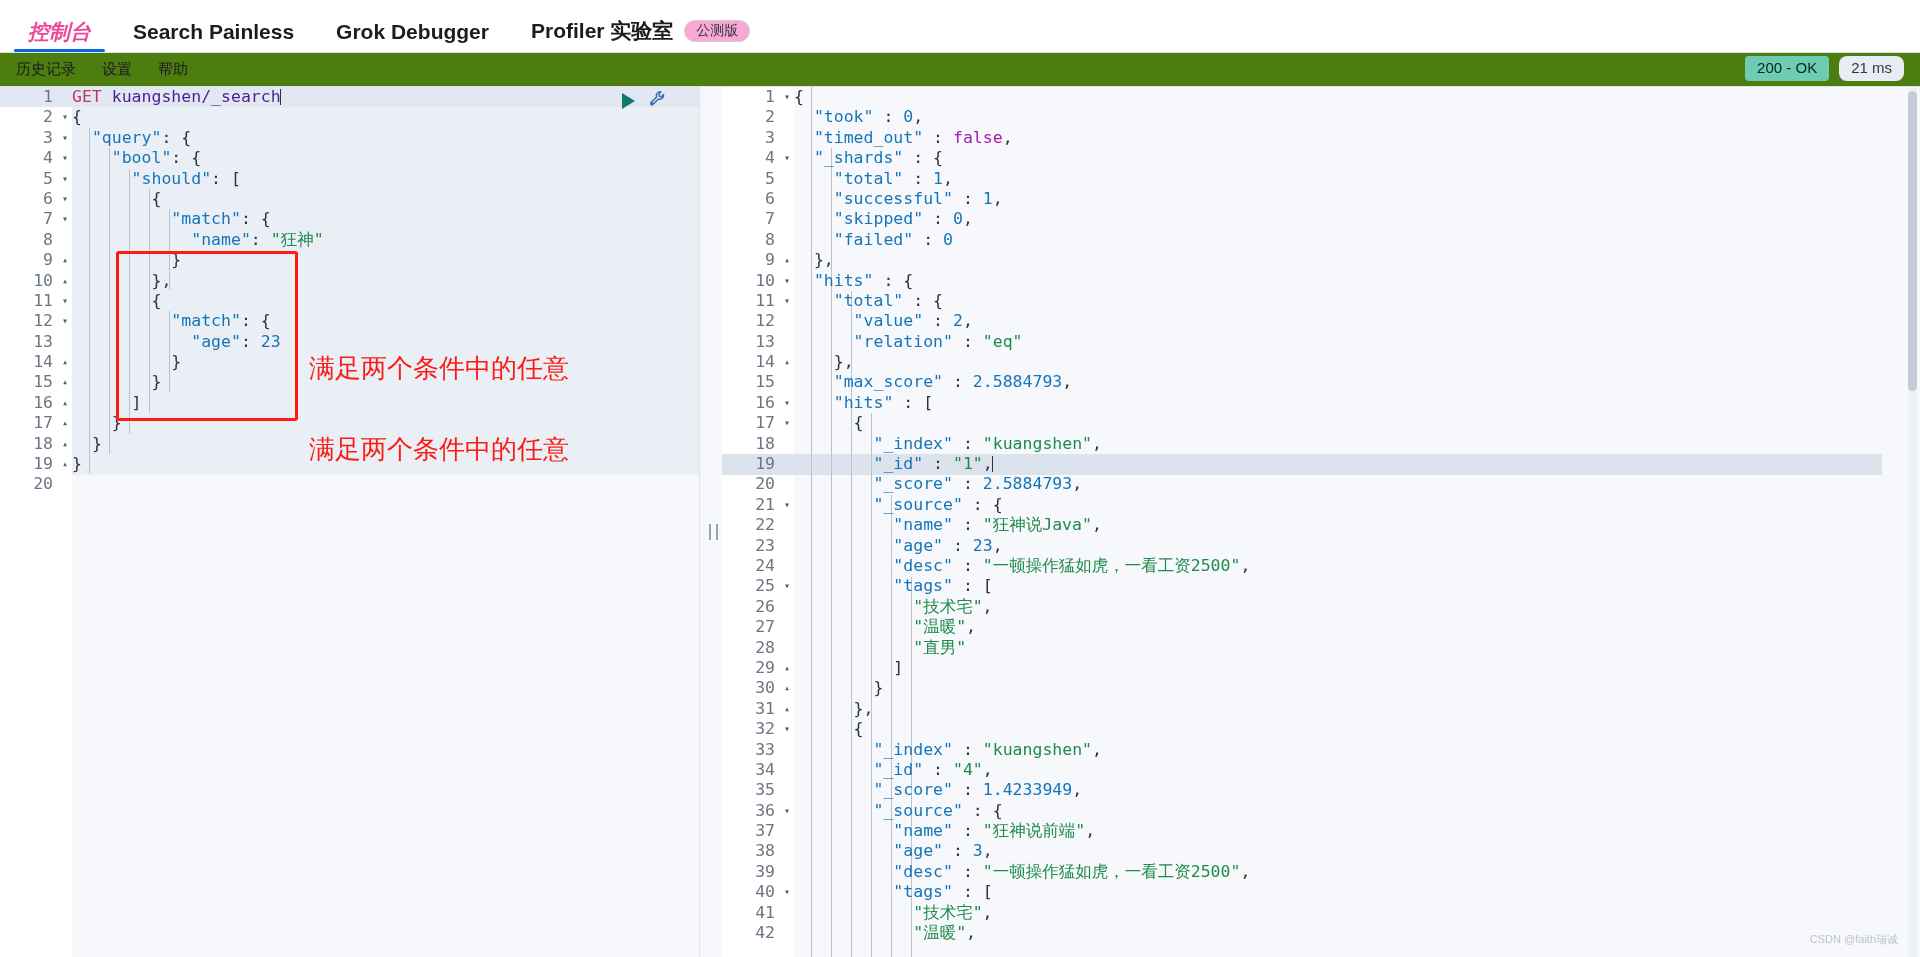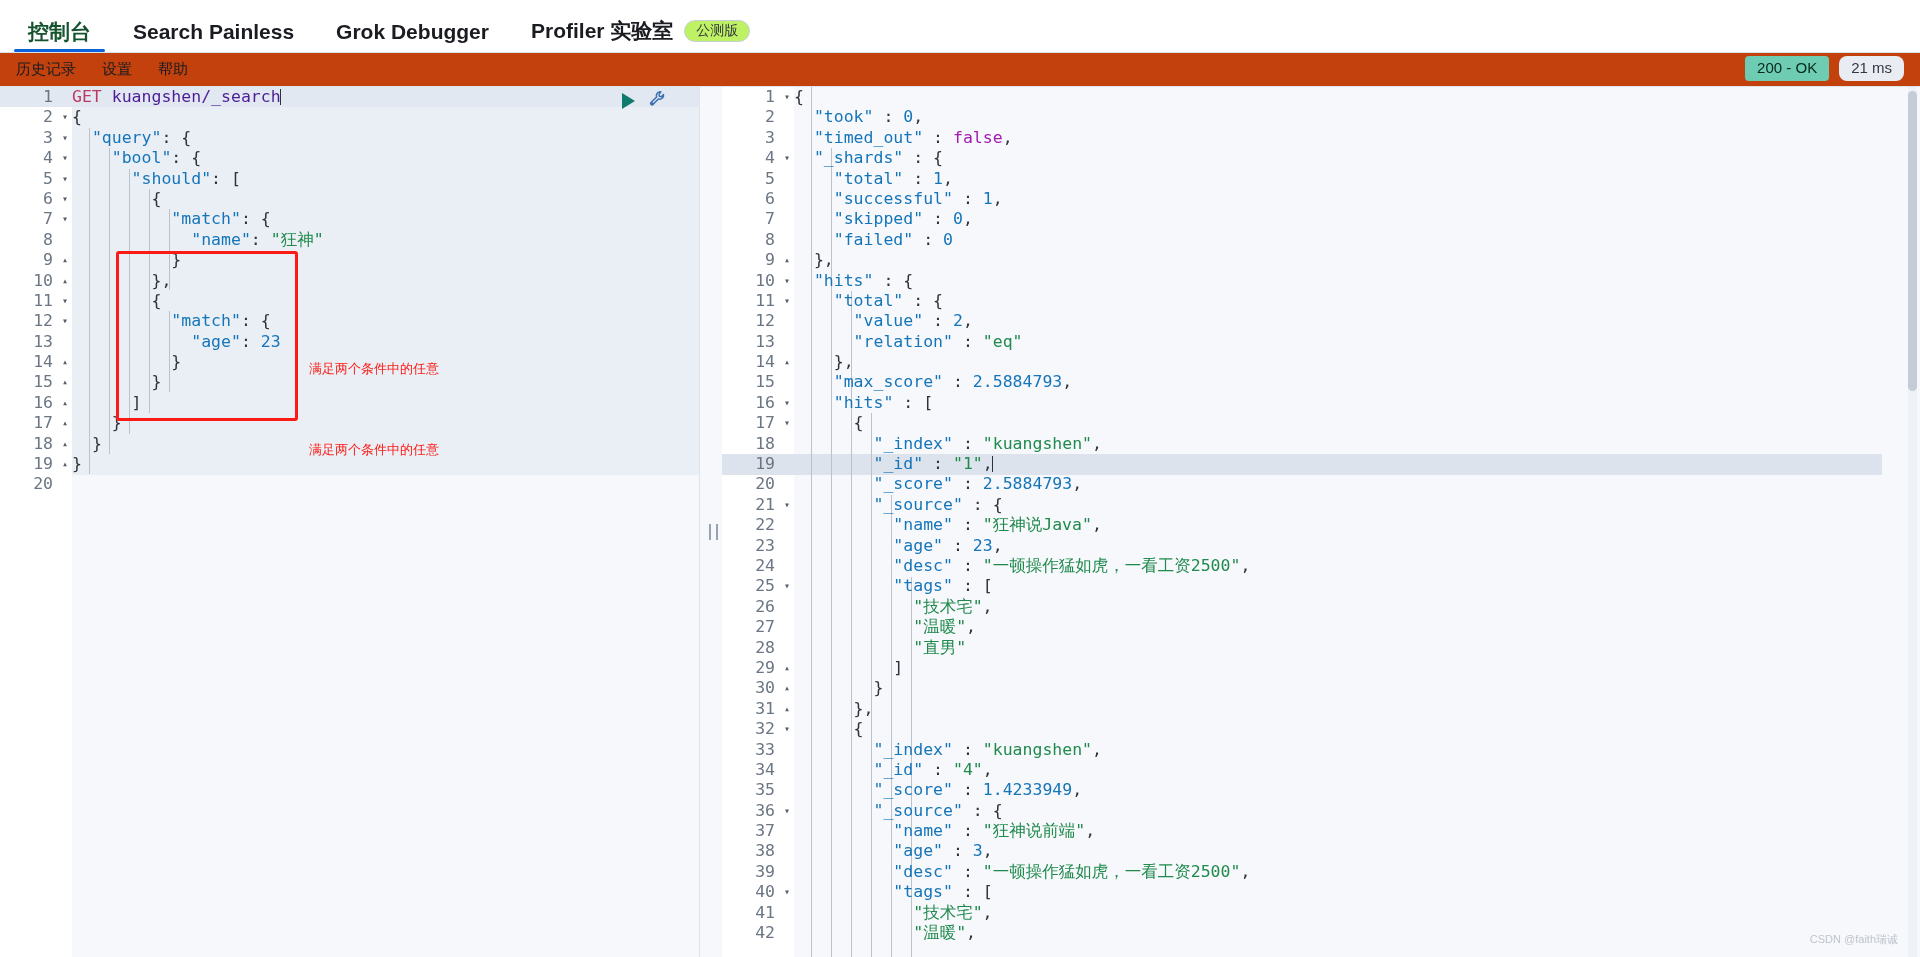--- a/index.html
+++ b/index.html
@@ -32,49 +32,49 @@
     color: #1a1c21;
     padding: 0 14px 10px 14px;
     margin-right: 14px;
     cursor: pointer;
     white-space: nowrap;
     line-height: 1;
     display: flex;
     align-items: center;
     gap: 11px;
   }
-  .topnav-item.active { color: #14532d; }
+  .topnav-item.active { color: #ec4899; font-style: italic; }
   .topnav-item.active::after {
     content: "";
     position: absolute;
     left: 0; right: 0; bottom: 0;
     height: 3px;
     background: #0b64dd;
     border-radius: 2px;
   }
   .beta-pill {
     display: inline-block;
     font-size: 14px;
     font-weight: normal;
     color: #343741;
     border: 1px solid #c9d0d8;
     border-radius: 11px;
     padding: 2px 11px 3px 11px;
     line-height: 1.1;
-    background: #bef264;
+    background: #f9a8d4;
   }
 
   
   .subnav {
     height: 33px;
     display: flex;
     align-items: center;
     padding-left: 16px;
     gap: 26px;
-    background: #c2410c;
+    background: #4d7c0f;
     position: relative;
   }
   .subnav-item {
     font-size: 15px;
     color: #1a1c21;
     cursor: pointer;
     white-space: nowrap;
   }
   .status-area {
     position: absolute;
@@ -259,21 +259,21 @@
   .anno-box {
     position: absolute;
     border: 3px solid #fb1b14;
     border-radius: 3px;
     pointer-events: none;
     z-index: 8;
   }
   .anno-text {
     position: absolute;
     color: #fb1b14;
-    font-size: 13px;
+    font-size: 26px;
     line-height: 27px;
     font-family: "DejaVu Sans", sans-serif;
     white-space: pre;
     z-index: 8;
   }
 
   
   .right-editor {
     position: absolute;
     top: 0; left: 0;

